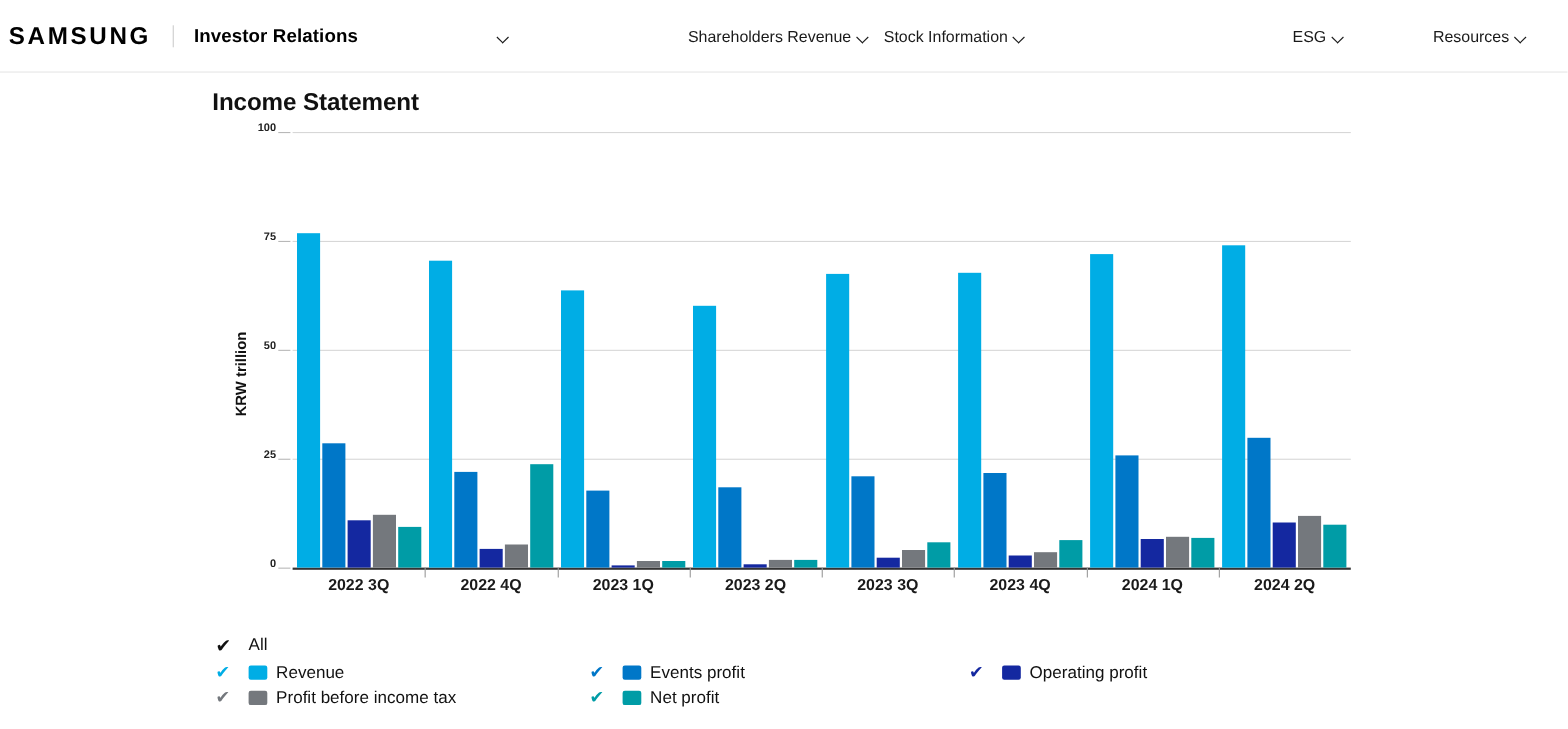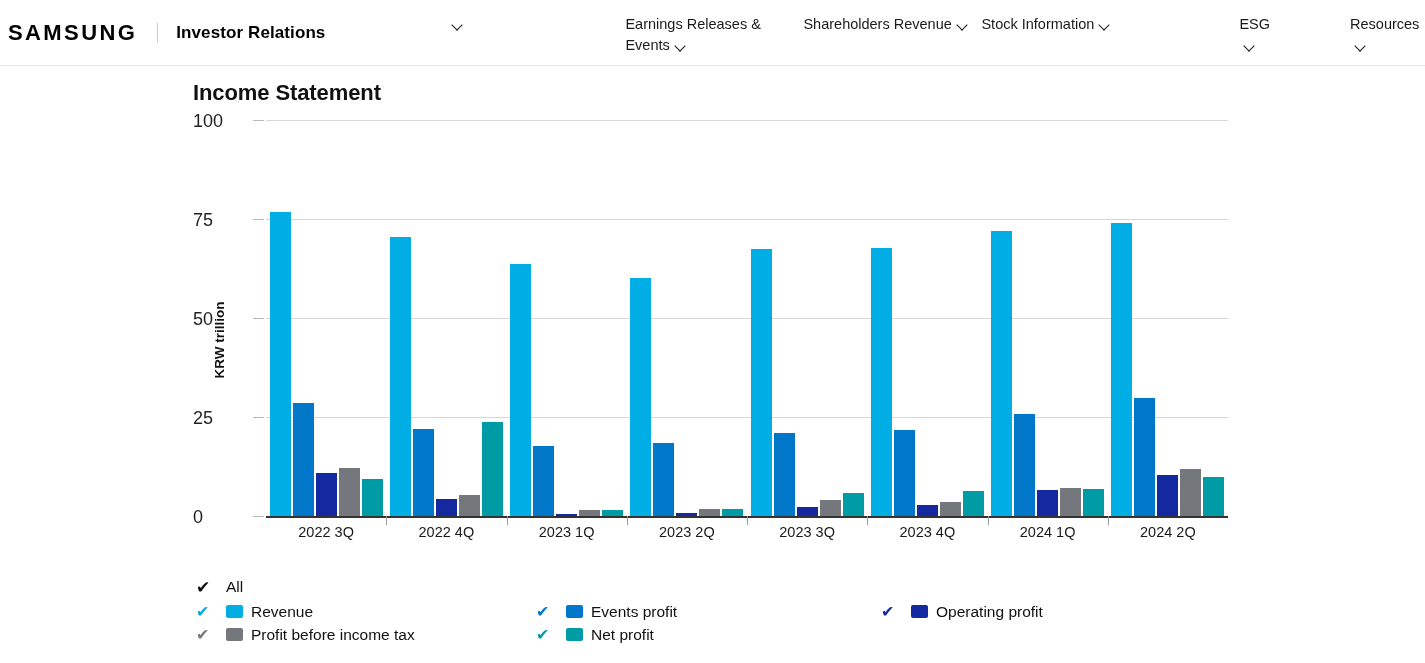--- a/index.html
+++ b/index.html
@@ -120,23 +120,25 @@
     background: #d7d7d7;
   }
   .gridline.base {
     background: #333333;
     height: 1.5px;
   }
   .ytick {
     position: absolute;
     left: 0px;
     width: 58px;
-    font-size: 18px;
+    text-align: right;
+    font-size: 10px;
     color: #222;
     transform: translateY(-9px);
+    font-weight: bold;
   }
   .ytick-dash {
     position: absolute;
     left: 60px;
     width: 11px;
     height: 1px;
     background: #b8b8b8;
   }
   .yaxis-title {
     position: absolute;
@@ -177,20 +179,21 @@
     height: 9px;
     background: #999;
   }
   .xlabel {
     position: absolute;
     top: 404px;
     font-size: 14.5px;
     color: #1a1a1a;
     text-align: center;
     white-space: nowrap;
+    font-weight: bold;
   }
 
   
   .legend {
     position: relative;
     margin-top: 14px;
     padding-left: 196px;
   }
   .legend-all {
     display: flex;
@@ -239,23 +242,20 @@
 <div class="header">
   <div class="brand">
     <span class="samsung-logo">SAMSUNG</span>
     <span class="brand-divider"></span>
     <span class="brand-sub">Investor Relations</span>
   </div>
 
   <nav class="nav">
     <div class="nav-item">
       <span class="chev"></span>
-    </div>
-    <div class="nav-item">
-      <span class="nav-label">Earnings Releases &amp; Events</span><span class="chev"></span>
     </div>
     <div class="nav-item">
       <span class="nav-label">Shareholders Revenue</span><span class="chev"></span>
     </div>
     <div class="nav-item">
       <span class="nav-label">Stock Information</span><span class="chev"></span>
     </div>
   </nav>
 
   <div class="nav-right">

